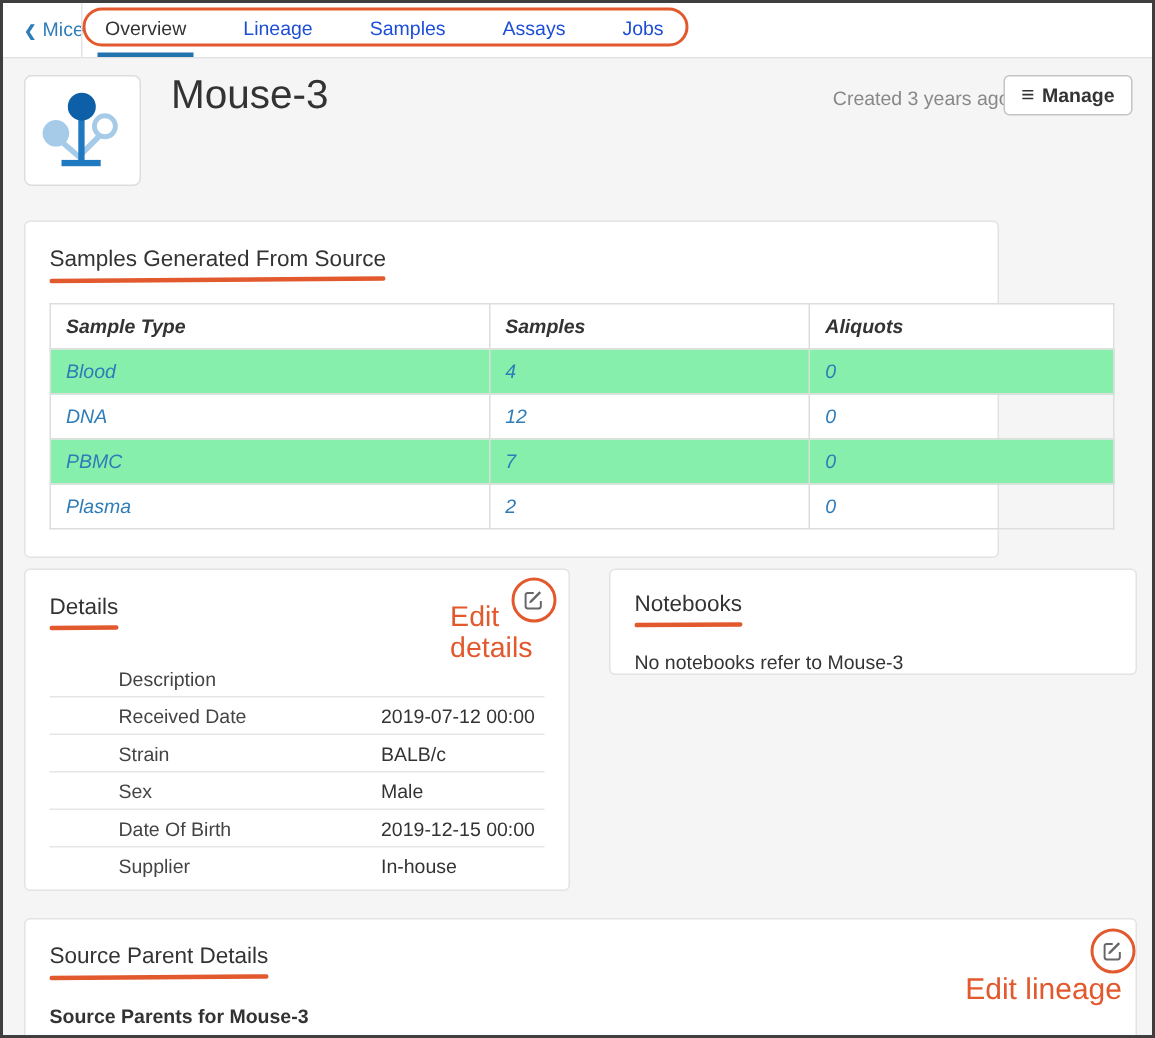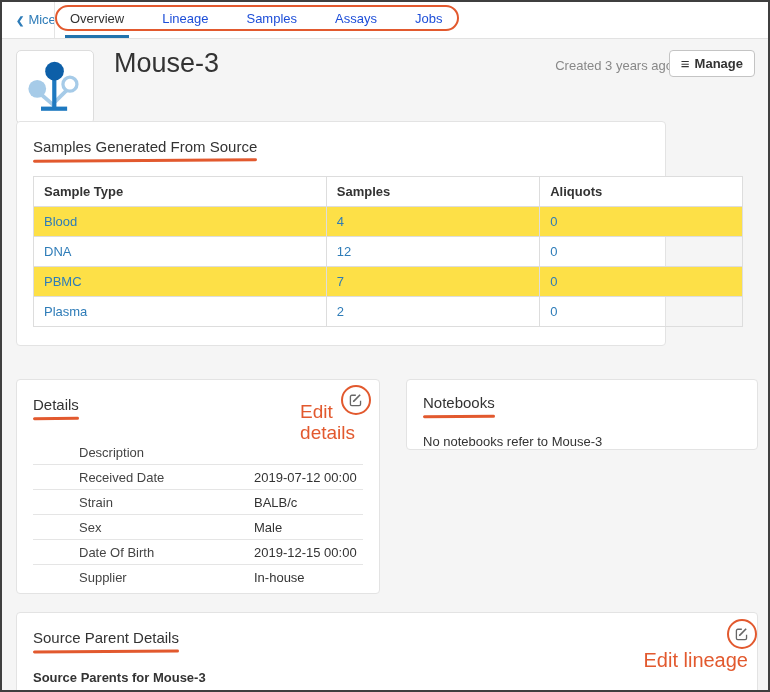--- a/index.html
+++ b/index.html
@@ -59,42 +59,42 @@
     font-size:13px; font-weight:700; color:#333; cursor:pointer;
     display:flex; align-items:center; gap:5px;
   }
   .manage-btn .bars{ font-size:15px; font-weight:700; line-height:1; }
 
   
   .panel{
     position:absolute; background:#fff; border:1px solid #e3e3e3;
     border-radius:4px; padding:16px;
   }
-  .panel-samples{ left:14px; top:119px; width:650px; height:225px; }
+  .panel-samples{ left:14px; top:145px; width:650px; height:225px; }
   .panel-details{ left:14px; top:377px; width:364px; height:215px; }
   .panel-notebooks{ left:404px; top:377px; width:352px; height:71px; padding:14px 16px; }
   .panel-source{ left:14px; top:610px; width:742px; height:96px; }
 
   .panel-heading{
     display:inline-block; font-size:15px; font-weight:400; color:#333;
   }
   .panel-heading::after{
     content:""; display:block; height:3px; margin-top:4px;
     background:#e2592e; border-radius:2px; transform:rotate(-0.4deg);
   }
 
   
   .samples-table{
     width:710px; margin-top:14px; border-collapse:collapse; font-size:13px;
   }
   .samples-table th, .samples-table td{
-    border:1px solid #ddd; text-align:left; padding:7px 10px; height:29px;
+    border:1px solid #ddd; text-align:left; padding:7px 10px; height:29px;font-style:italic;
   }
   .samples-table th{ font-weight:700; color:#333; background:#fff; }
-  .samples-table tr.striped td{ background:#fde047; }
+  .samples-table tr.striped td{ background:#86efac; }
   .samples-table a{ color:#2e7cb8; text-decoration:none; cursor:pointer; }
   .col-type{ width:41.3%; } .col-samples{ width:30.1%; } .col-aliquots{ width:28.6%; }
 
   
   .fields{ margin-top:20px; font-size:13px; }
   .field-row{
     display:flex; min-height:25px; align-items:center;
     border-bottom:1px solid #e5e5e5;
   }
   .field-row:last-child{ border-bottom:none; }

